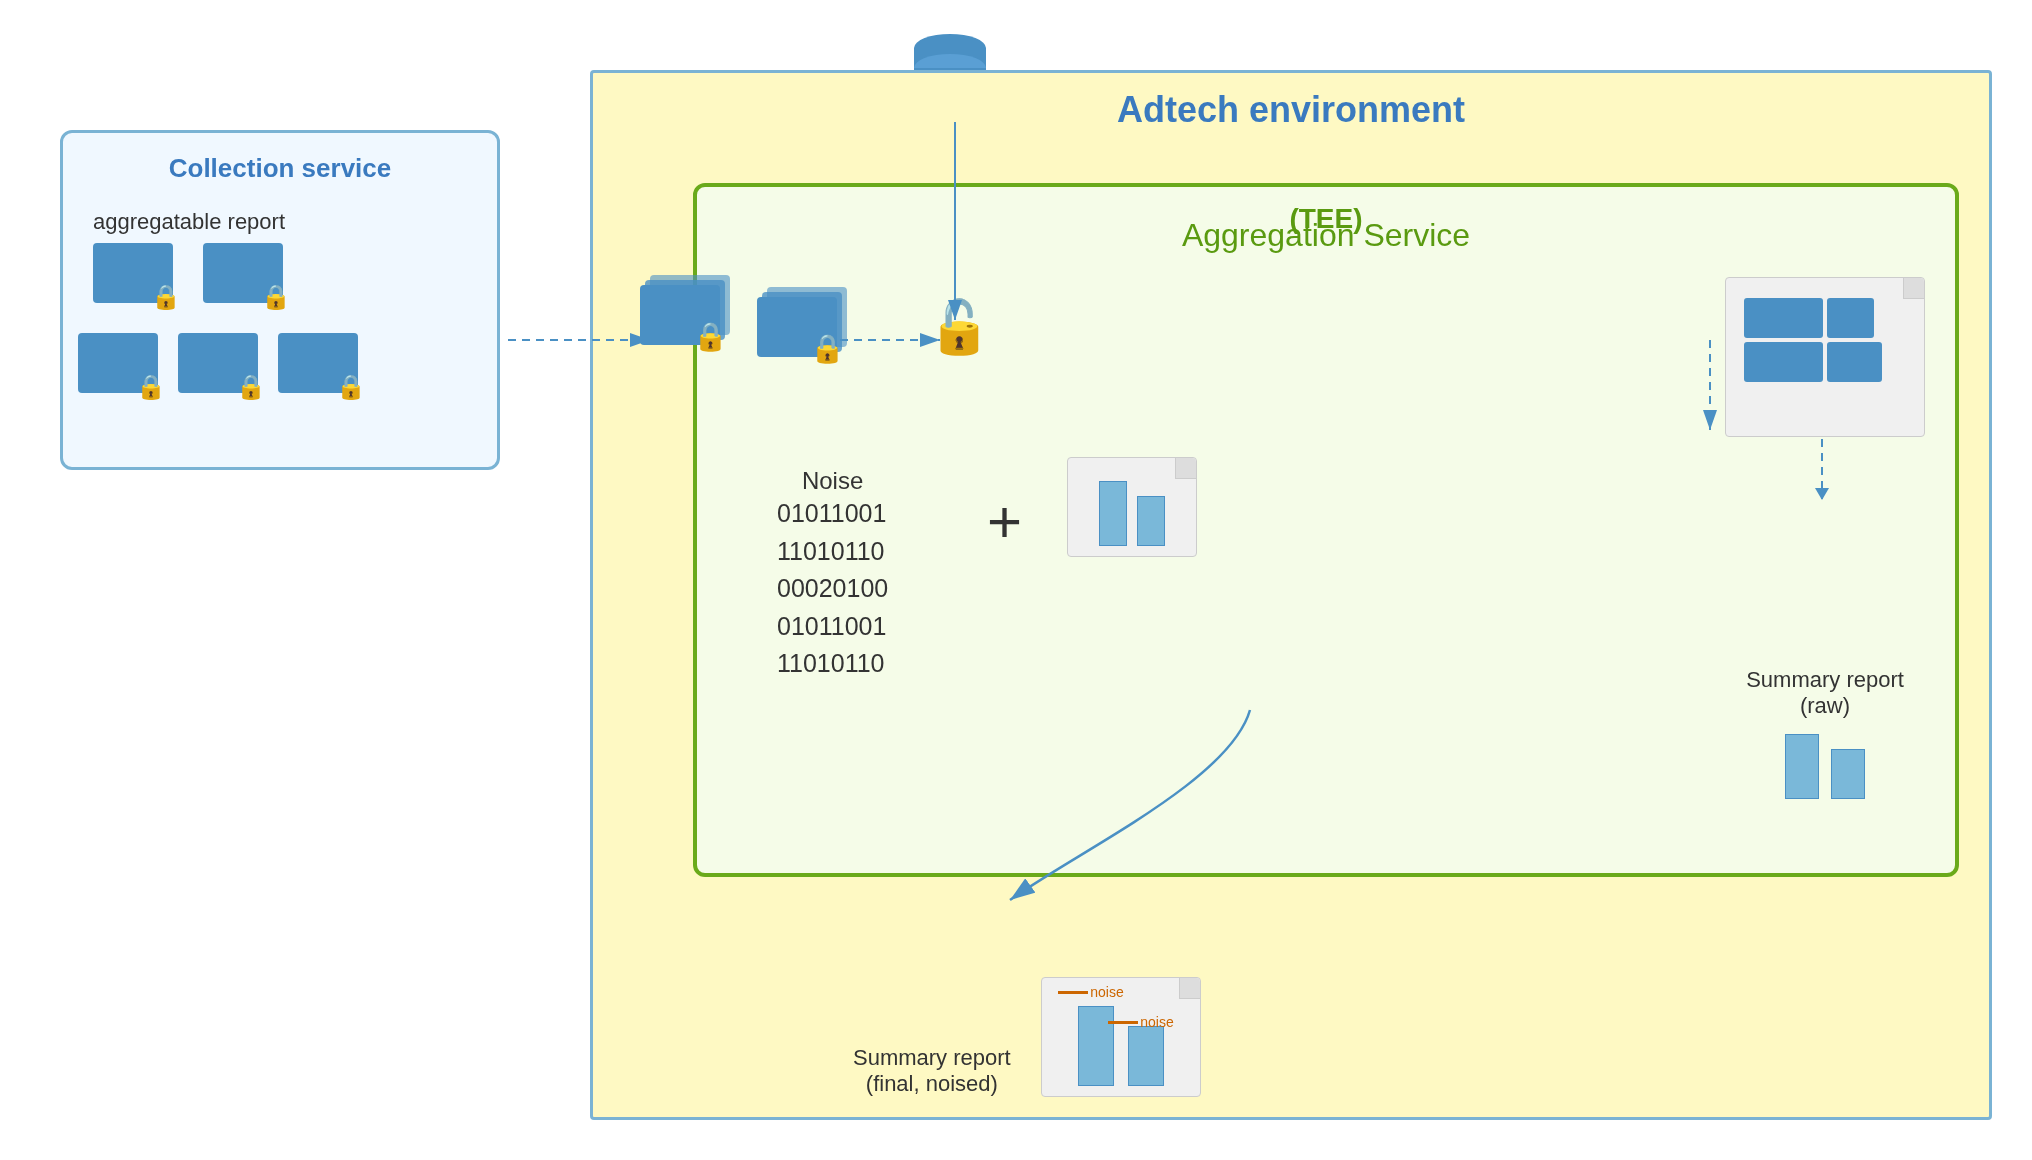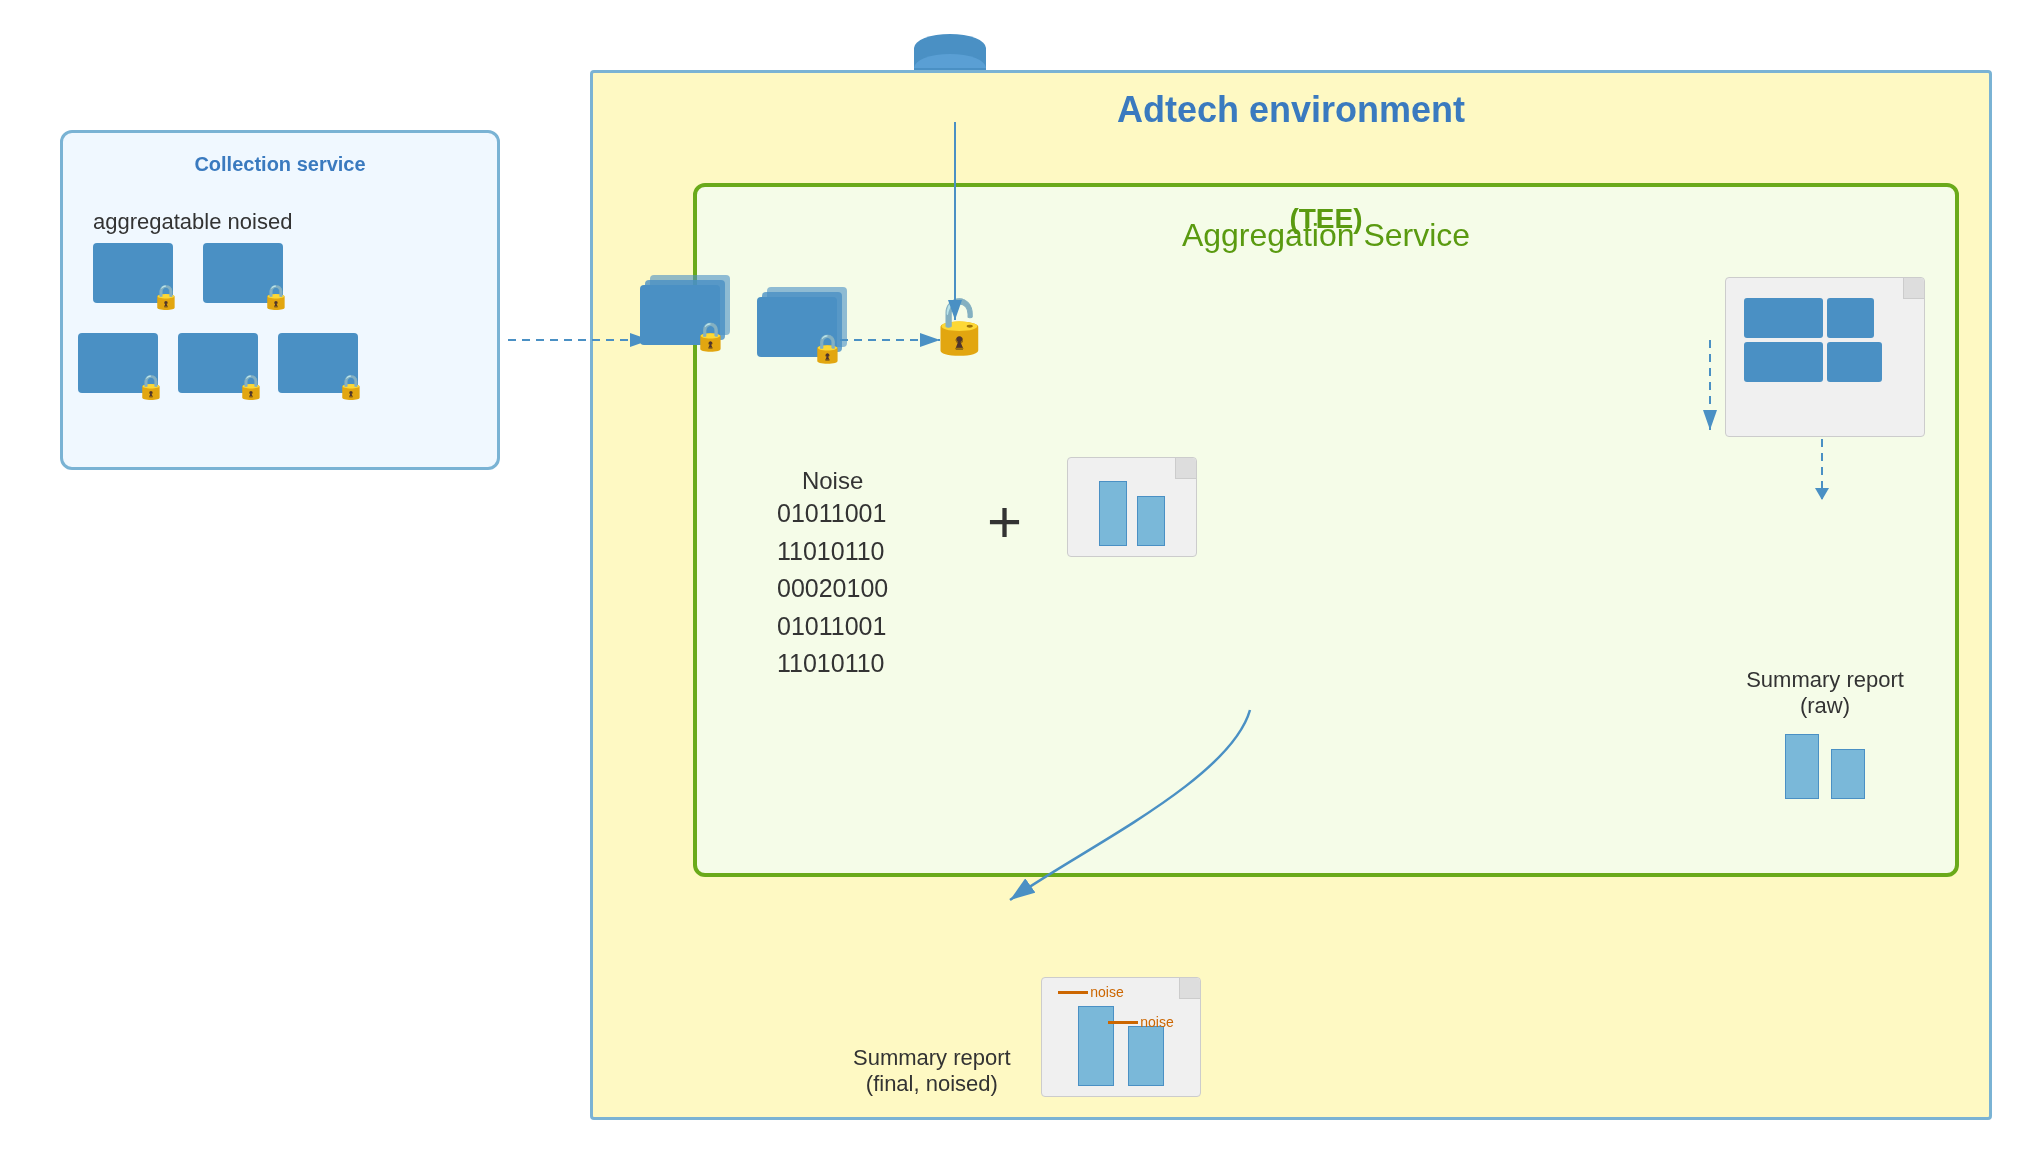--- a/index.html
+++ b/index.html
@@ -54,21 +54,21 @@
       border: 3px solid #7ab3d4;
       border-radius: 12px;
       background: #f0f8ff;
     }
 
     .collection-service-label {
       position: absolute;
       top: 20px;
       left: 50%;
       transform: translateX(-50%);
-      font-size: 20px;
+      font-size: 26px;
       font-weight: bold;
       color: #3a7abf;
       white-space: nowrap;
     }
 
     .collection-reports-label {
       position: absolute;
       top: 76px;
       left: 30px;
       font-size: 22px;
@@ -363,21 +363,21 @@
             </div>
           </div>
         </div>
       </div>
     </div>
 
   </div>
 
   <div class="collection-service">
     <div class="collection-service-label">Collection service</div>
-    <div class="collection-reports-label">aggregatable noised</div>
+    <div class="collection-reports-label">aggregatable report</div>
 
     <div style="position:absolute; top:110px; left:30px; display:flex; gap:30px;">
 
       <div style="position:relative;">
         <div style="width:80px; height:60px; background:#4a90c4; border-radius:4px;"></div>
         <span style="position:absolute; bottom:-8px; right:-8px; font-size:24px;">🔒</span>
       </div>
 
       <div style="position:relative;">
         <div style="width:80px; height:60px; background:#4a90c4; border-radius:4px;"></div>

